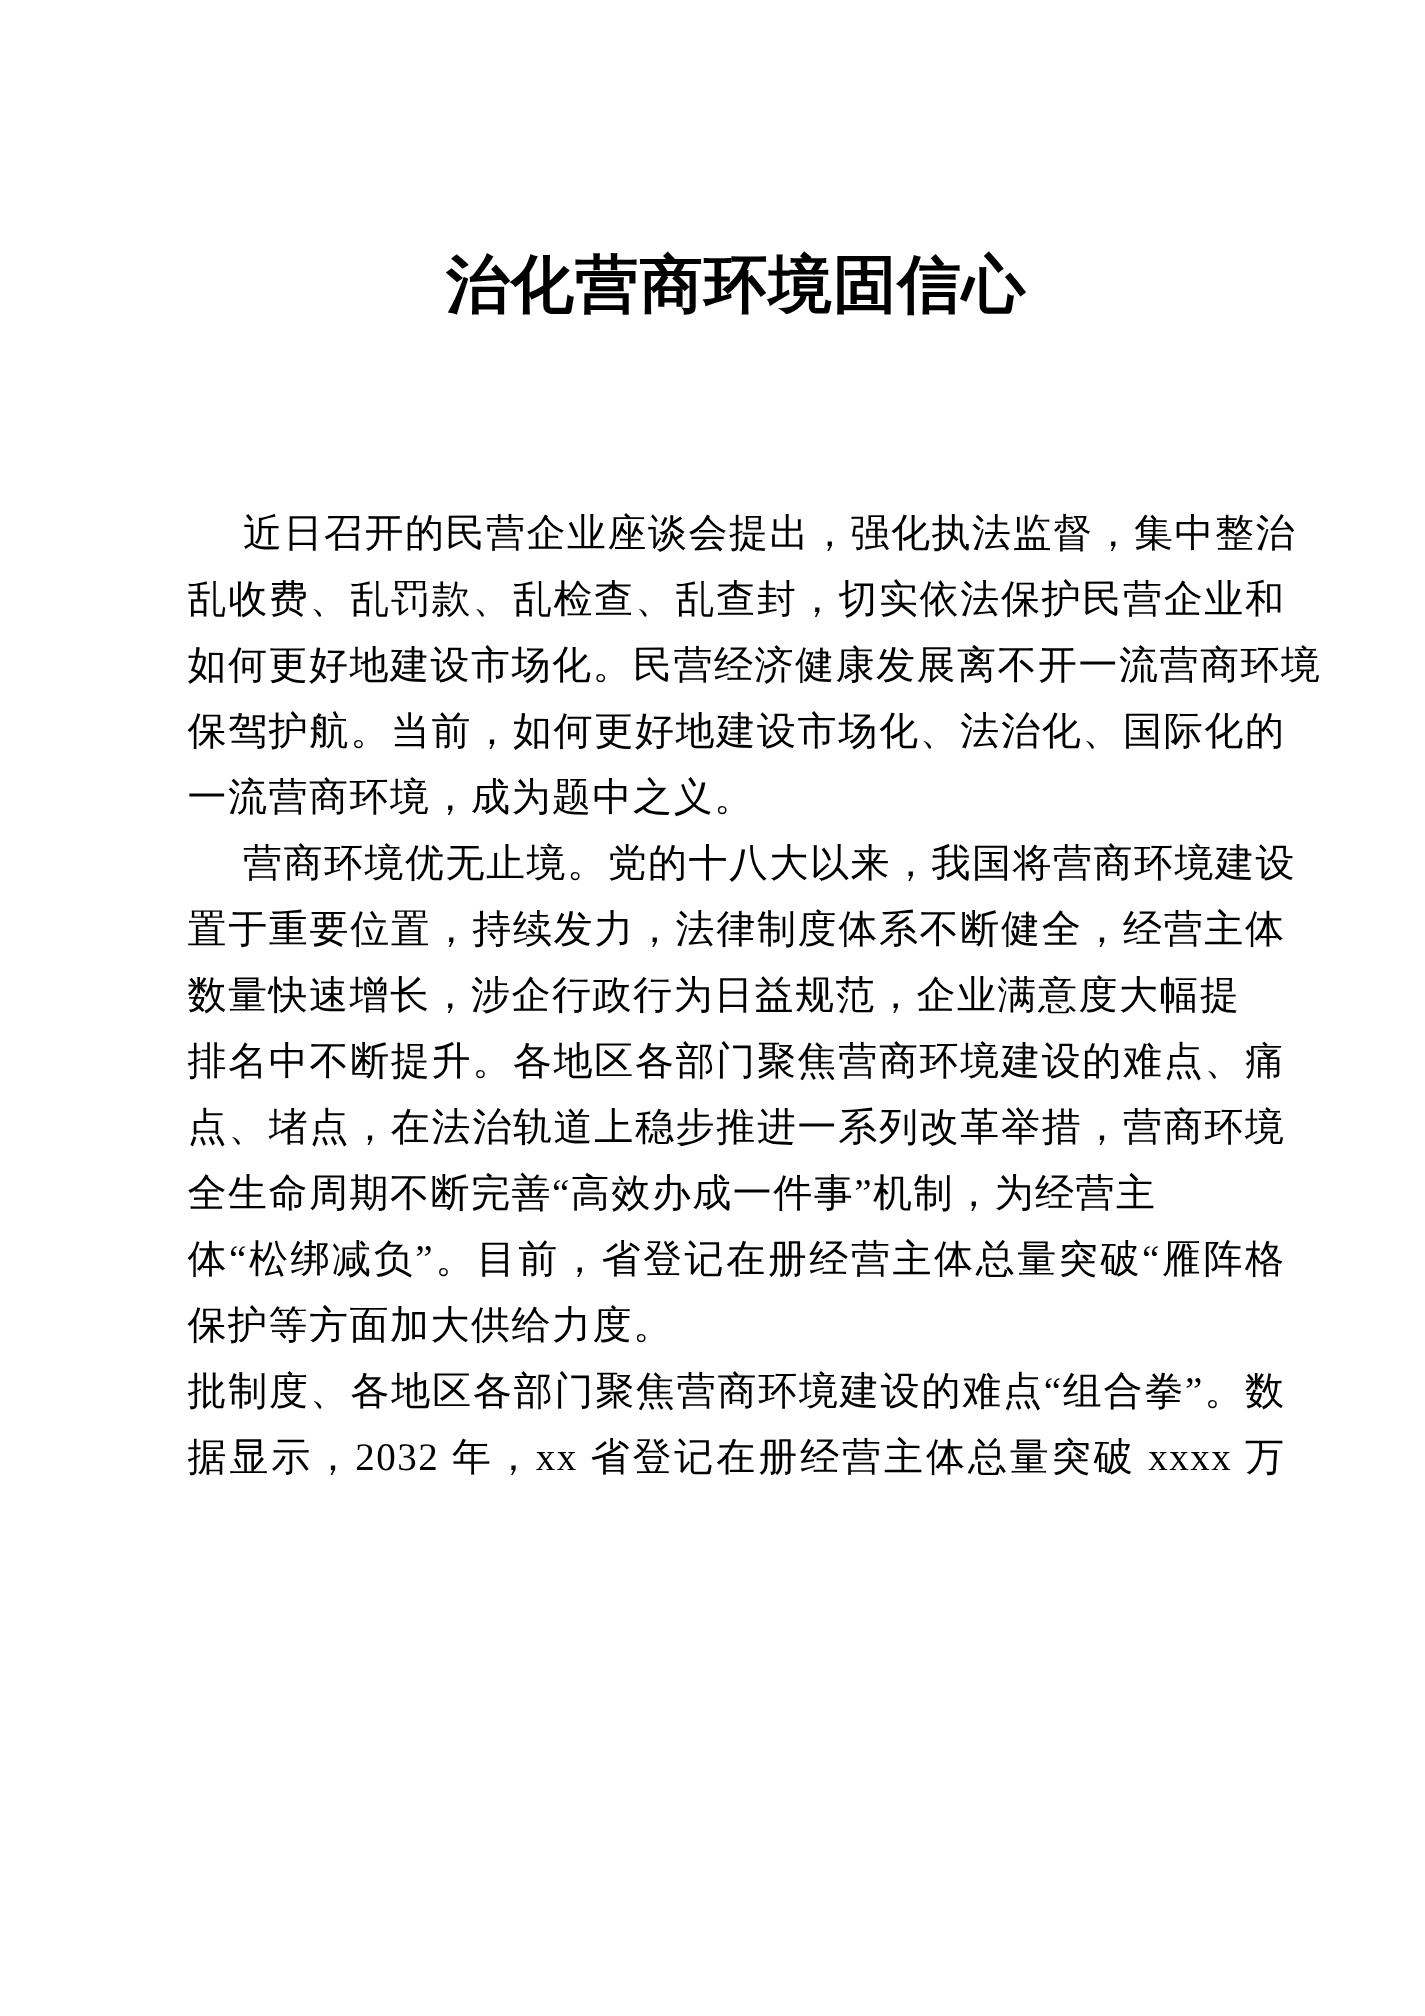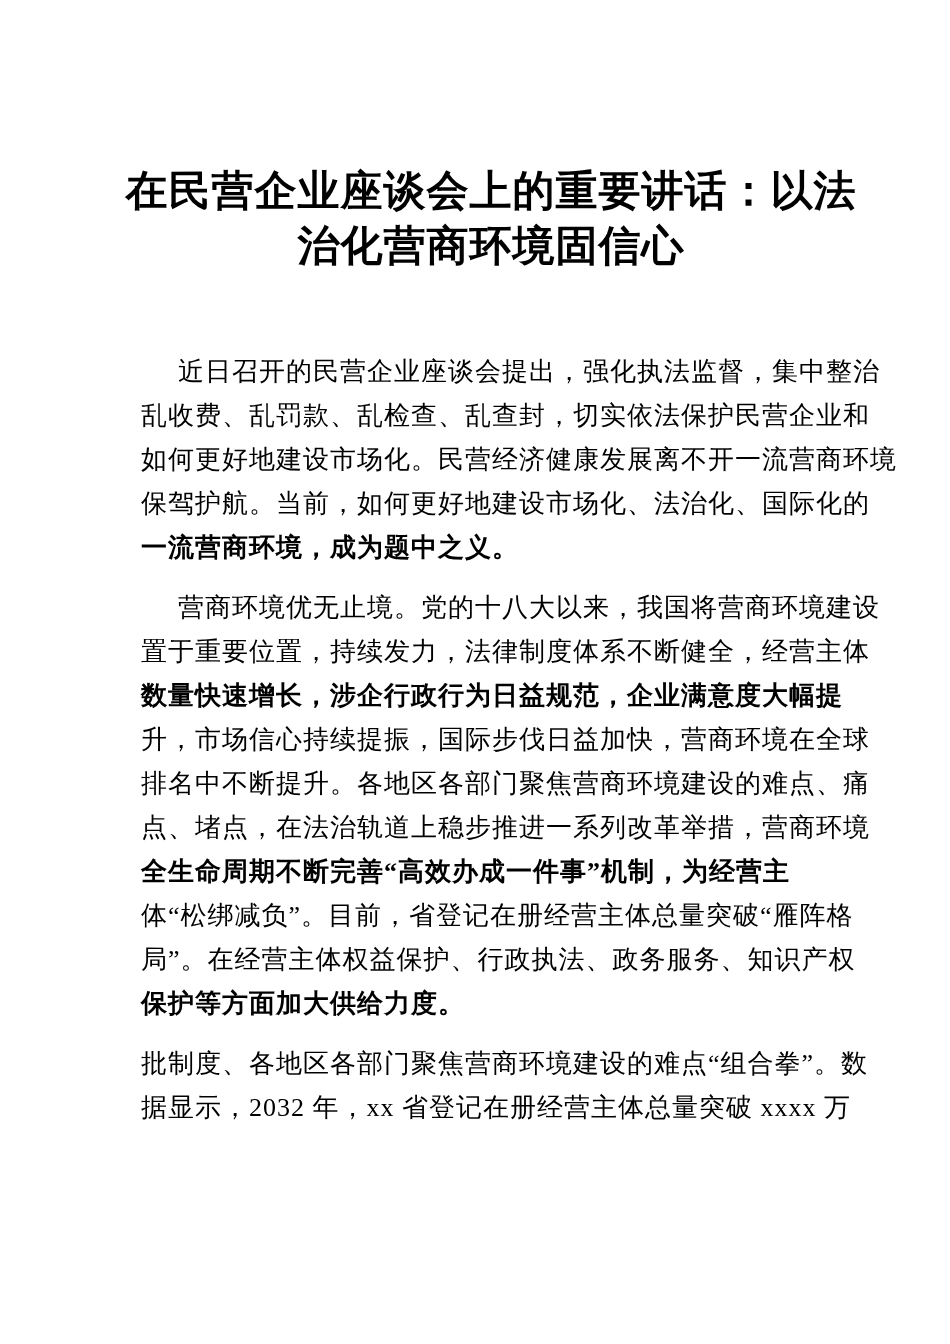--- a/index.html
+++ b/index.html
@@ -33,66 +33,62 @@
   }
   .doc-body {
     position: absolute;
     left: 125px;
     top: 334px;
     width: 732px;
     font-size: 26px;
     letter-spacing: 1px;
   }
   .paragraph {
-    margin: 16px;
+    margin: 0;
     padding: 0;
   }
   .bline {
     height: 44px;
     line-height: 44px;
     white-space: nowrap;
     text-align: justify;
     text-align-last: justify;
     overflow: visible;
   }
   .bline.short {
     text-align: left;
     text-align-last: left;
-    font-weight: bold;
   }
   .bline.indent {
     text-indent: 37px;
   }
 </style>
 </head>
 <body>
 
 <div class="page">
   <h1 class="doc-title">
-    <div class="title-line">在民营企业座谈会上的重要讲话：以法</div>
     <div class="title-line">治化营商环境固信心</div>
   </h1>
   <div class="doc-body" id="doc-body">
       <div class="paragraph">
         <div class="bline indent">近日召开的民营企业座谈会提出，强化执法监督，集中整治</div>
         <div class="bline">乱收费、乱罚款、乱检查、乱查封，切实依法保护民营企业和</div>
         <div class="bline">如何更好地建设市场化。民营经济健康发展离不开一流营商环境</div>
         <div class="bline">保驾护航。当前，如何更好地建设市场化、法治化、国际化的</div>
         <div class="bline short">一流营商环境，成为题中之义。</div>
       </div>
       <div class="paragraph">
         <div class="bline indent">营商环境优无止境。党的十八大以来，我国将营商环境建设</div>
         <div class="bline">置于重要位置，持续发力，法律制度体系不断健全，经营主体</div>
         <div class="bline short">数量快速增长，涉企行政行为日益规范，企业满意度大幅提</div>
-        <div class="bline">升，市场信心持续提振，国际步伐日益加快，营商环境在全球</div>
         <div class="bline">排名中不断提升。各地区各部门聚焦营商环境建设的难点、痛</div>
         <div class="bline">点、堵点，在法治轨道上稳步推进一系列改革举措，营商环境</div>
         <div class="bline short">全生命周期不断完善“高效办成一件事”机制，为经营主</div>
         <div class="bline">体“松绑减负”。目前，省登记在册经营主体总量突破“雁阵格</div>
-        <div class="bline">局”。在经营主体权益保护、行政执法、政务服务、知识产权</div>
         <div class="bline short">保护等方面加大供给力度。</div>
       </div>
       <div class="paragraph">
         <div class="bline">批制度、各地区各部门聚焦营商环境建设的难点“组合拳”。数</div>
         <div class="bline">据显示，2032 年，xx 省登记在册经营主体总量突破 xxxx 万</div>
       </div>
     </div>
 </div>
 
 </body></html>

